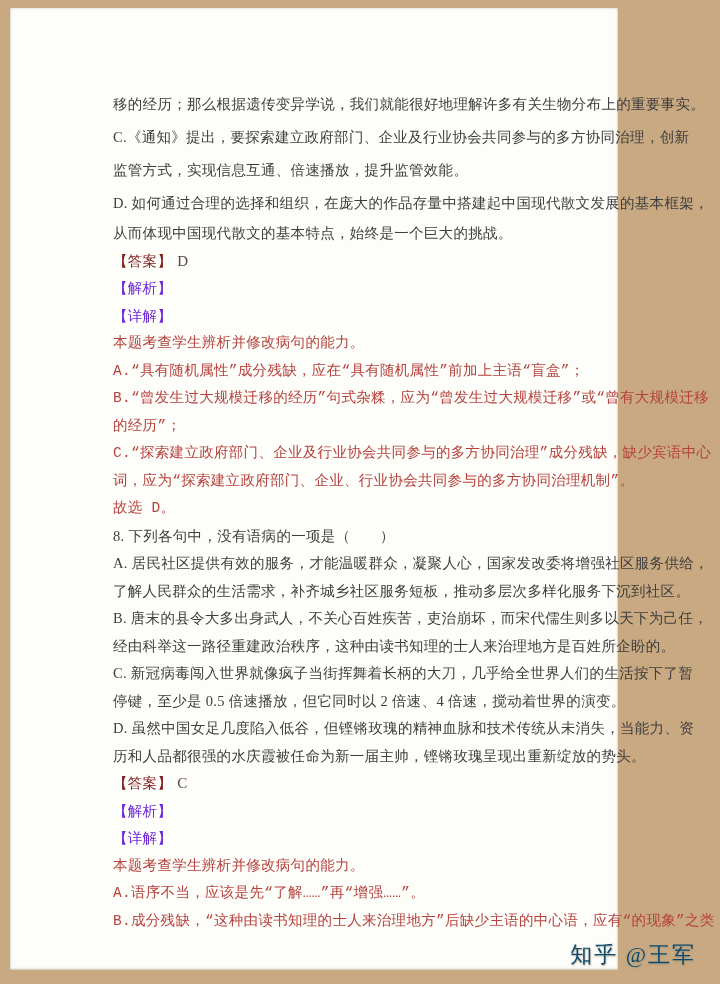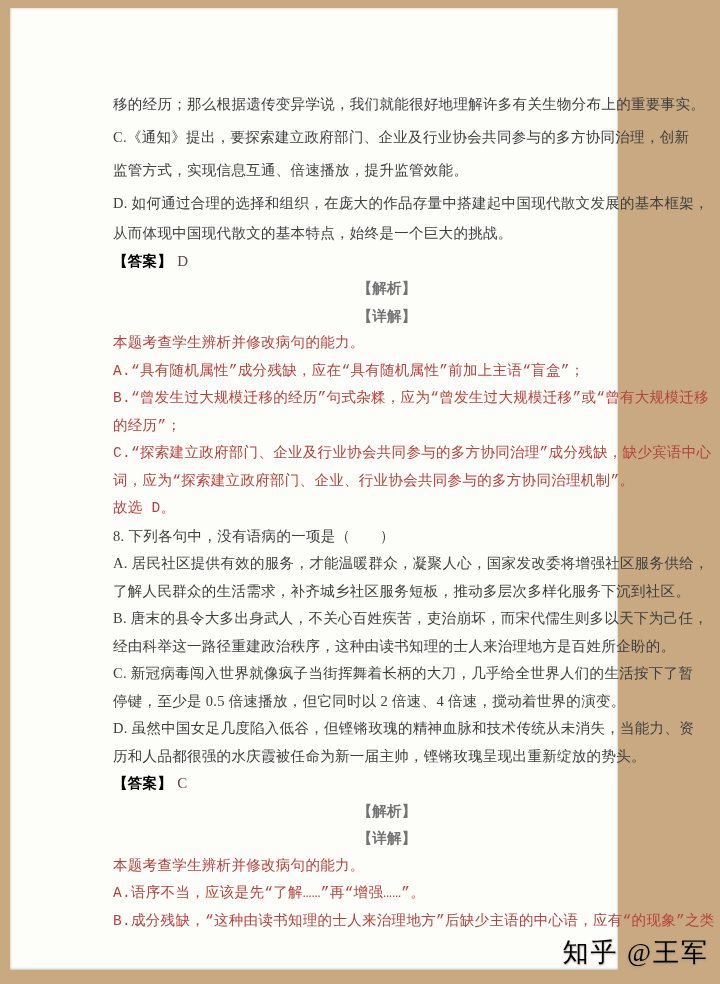--- a/index.html
+++ b/index.html
@@ -16,27 +16,27 @@
   .content{
     position:absolute;left:103px;top:80px;width:548px;
   }
   .line{
     height:27.5px;line-height:27.5px;
     font-size:14.5px;color:#3e3e3e;
     letter-spacing:.3px;white-space:nowrap;
   }
   .line.tall{height:33px;line-height:33px;}
   .line.red{color:#b5423c;font-family:Liberation Mono, monospace;}
-  .line.red-label{color:#737373;font-weight:bold;text-align:center;}
-  .line.answer .answer-label{color:#000000;font-weight:bold;}
+  .line.red-label{color:#6d28d9;font-weight:normal;}
+  .line.answer .answer-label{color:#7f1d1d;font-weight:normal;}
   .line.answer .answer-letter{color:#5c4744;margin-left:5px;font-size:15px;}
   .watermark{
-    position:absolute;right:11px;bottom:14px;
-    font-size:26px;letter-spacing:2px;
-    color:#000000;
+    position:absolute;right:24px;bottom:14px;
+    font-size:22px;letter-spacing:2px;
+    color:#0c4a6e;
     text-shadow:0 1px 2px rgba(150,138,115,.55), 1px 1px 0 rgba(170,160,140,.35);
   }
 </style>
 </head>
 <body>
 
 <div class="paper">
   <div class="content">
       <div class="line black tall">移的经历；那么根据遗传变异学说，我们就能很好地理解许多有关生物分布上的重要事实。</div>
       <div class="line black tall">C.《通知》提出，要探索建立政府部门、企业及行业协会共同参与的多方协同治理，创新</div>

